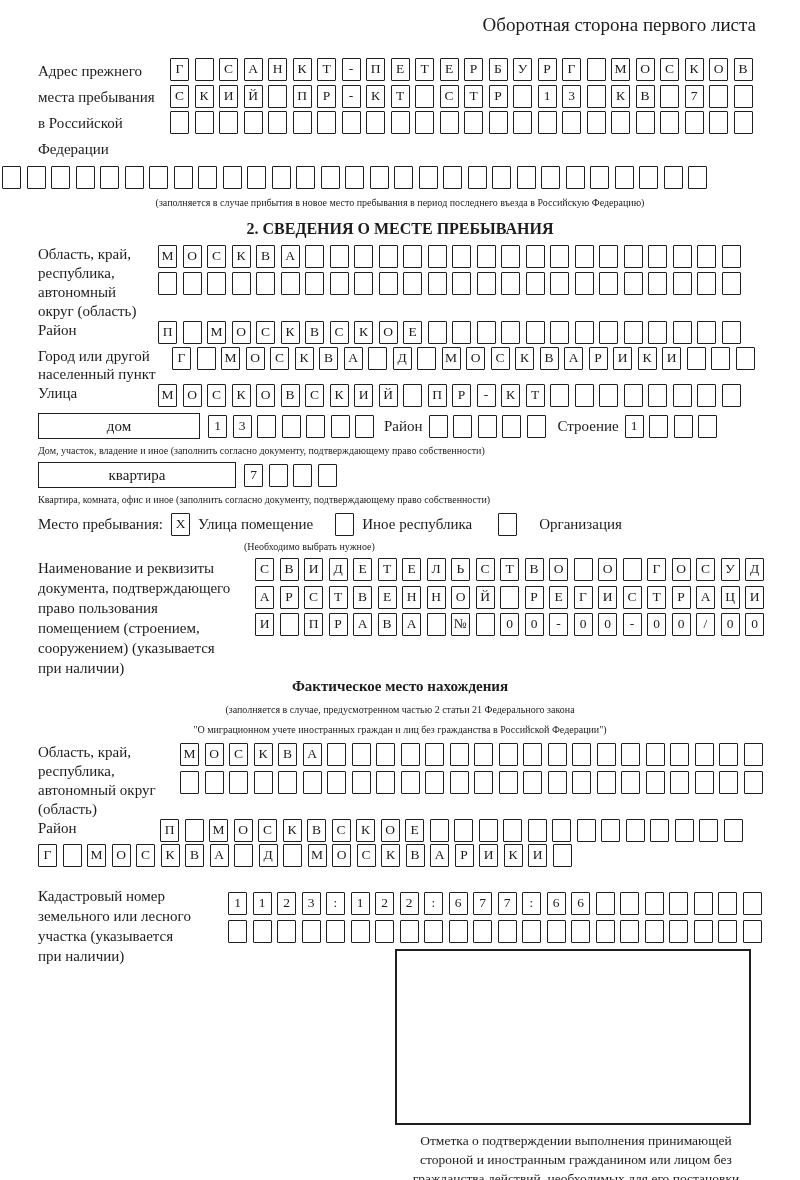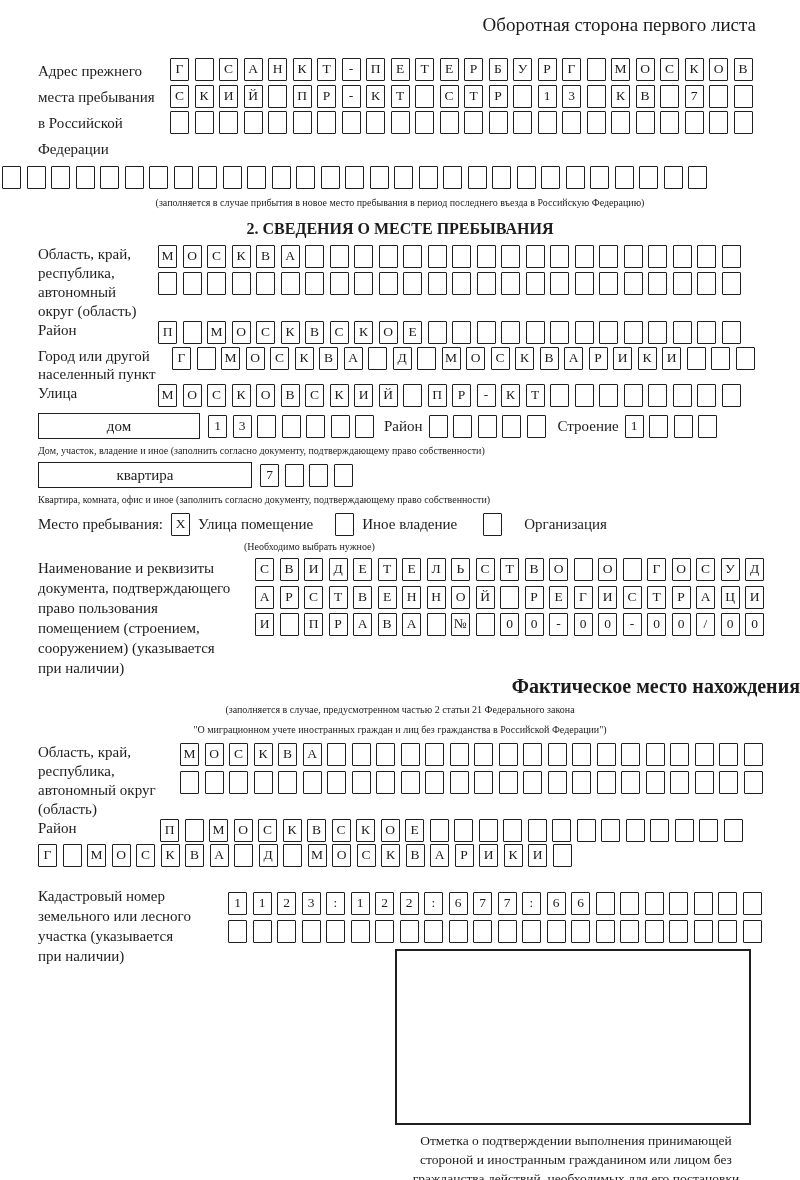--- a/index.html
+++ b/index.html
@@ -338,36 +338,36 @@
   <div class="cellrow" style="margin-left:6px;">
       <span class="cell">1</span>
       <span class="cell"></span>
       <span class="cell"></span>
       <span class="cell"></span>
     </div>
 </div>
 <div class="note pad" style="margin-top:3px;">Дом, участок, владение и иное (заполнить согласно документу, подтверждающему право собственности)</div>
 
 <div class="row pad" style="margin-top:3px;align-items:center;">
-  <div class="widebox" style="width:214px;">квартира</div>
+  <div class="widebox" style="width:198px;">квартира</div>
   <div class="cellrow" style="margin-left:8px;">
       <span class="cell">7</span>
       <span class="cell"></span>
       <span class="cell"></span>
       <span class="cell"></span>
     </div>
 </div>
 <div class="note pad" style="margin-top:3px;">Квартира, комната, офис и иное (заполнить согласно документу, подтверждающему право собственности)</div>
 
 <div class="mesto-row pad" style="margin-top:5px;">
   <span>Место пребывания:</span>
   <span class="cell">X</span>
   <span>Улица помещение</span>
   <span class="cell" style="margin-left:22px;"></span>
-  <span>Иное владение</span>
+  <span>Иное республика</span>
   <span class="cell" style="margin-left:26px;"></span>
   <span style="margin-left:14px;">Организация</span>
 </div>
 <div class="note" style="margin-left:244px;margin-top:2px;">(Необходимо выбрать нужное)</div>
 
 <div class="row pad" style="margin-top:3px;height:114px;">
   <div class="lbl" style="width:217px;line-height:20px;">Наименование и реквизиты
 документа, подтверждающего
 право пользования
 помещением (строением,
@@ -439,21 +439,21 @@
         <span class="cell">-</span>
         <span class="cell">0</span>
         <span class="cell">0</span>
         <span class="cell">/</span>
         <span class="cell">0</span>
         <span class="cell">0</span>
       </div>
   </div>
 </div>
 
-<div class="h-bold center" style="margin-top:4px;font-size:20px;text-align:right;">Фактическое место нахождения</div>
+<div class="h-bold center" style="margin-top:4px;font-size:15px;">Фактическое место нахождения</div>
 <div class="note center" style="margin-top:4px;line-height:20px;white-space:pre-line;">(заполняется в случае, предусмотренном частью 2 статьи 21 Федерального закона
 "О миграционном учете иностранных граждан и лиц без гражданства в Российской Федерации")</div>
 
 <div class="row pad" style="margin-top:3px;height:76px;">
   <div class="lbl" style="width:142px;">Область, край,
 республика,
 автономный округ
 (область)</div>
   <div class="cellcol" style="gap:5px;">
     <div class="cellrow">

